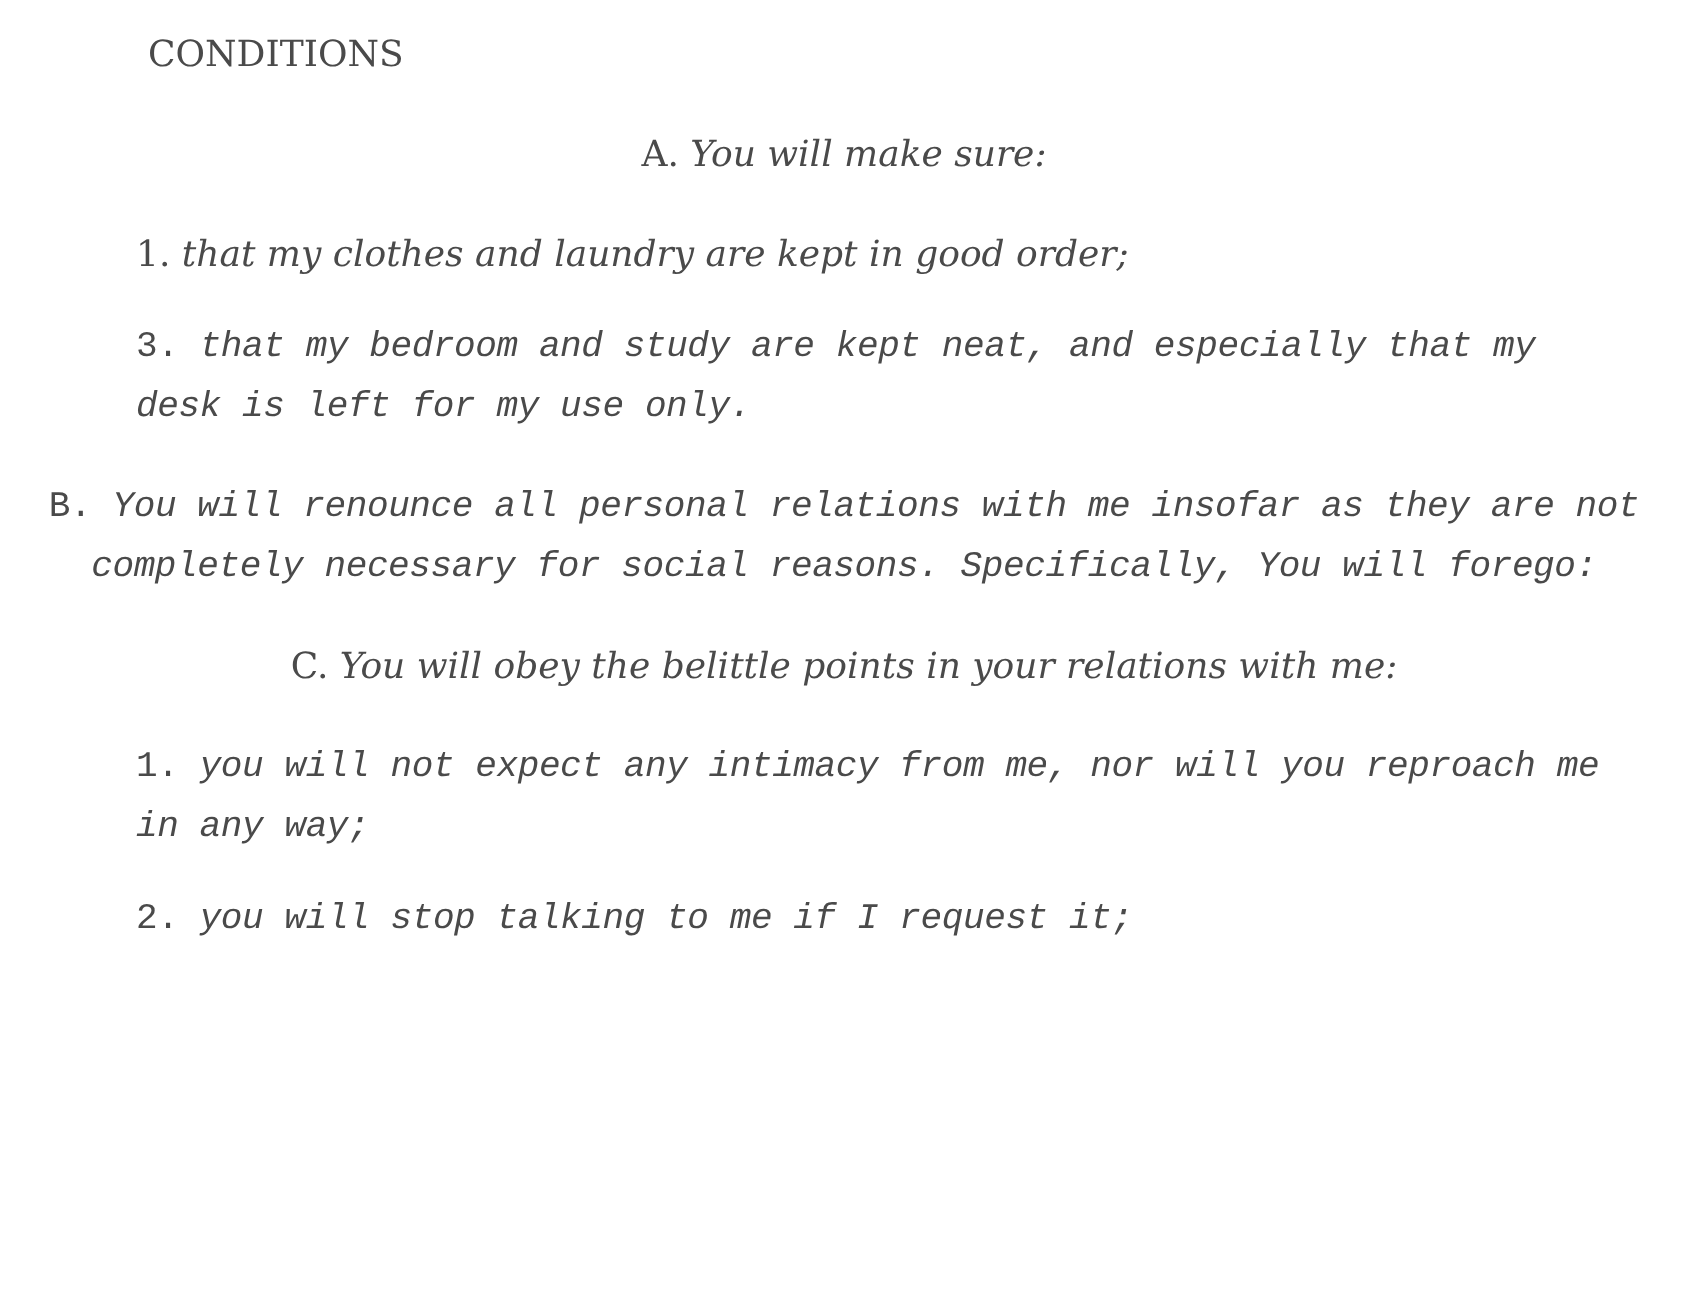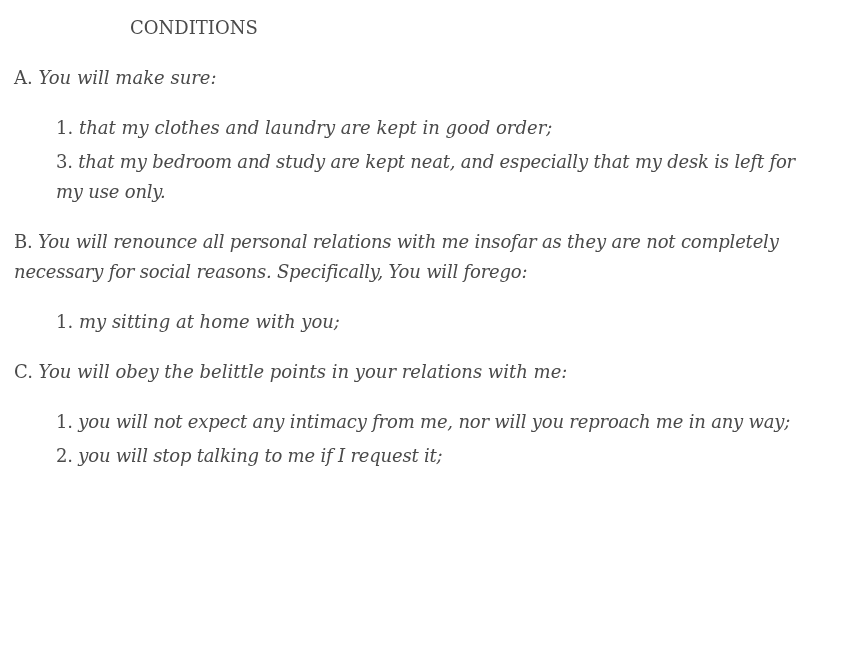--- a/index.html
+++ b/index.html
@@ -14,49 +14,50 @@
       font-family: "DejaVu Serif", "Liberation Serif", serif;
       color: #4a4a4a;
       font-size: 18px;
       line-height: 30px;
     }
     .page {
       position: relative;
       padding: 13px 14px 0 14px;
     }
     .heading {
-      margin: 0 0 20px 116px;
+      margin: 0 0 20px 60px;
       font-style: normal;
       font-weight: normal;
       font-size: 18px;
       line-height: 30px;
       letter-spacing: 0;
     }
     .para {
       margin: 0 0 20px 0;
       white-space: normal;
+      text-align: center;
     }
     .label {
       font-style: normal;
     }
     .txt {
       font-style: italic;
     }
     .list {
       list-style: none;
       margin: 0 0 20px 0;
       padding: 0 0 0 38px;
     }
     .list li {
-      margin: 4px;
+      margin: 16px;
     }
     .num {
       font-style: normal;
     }
-    .tight { letter-spacing: -0.2px; }
+    .tight { letter-spacing: -0.2px; font-family: Liberation Mono, monospace; }
   </style>
 </head>
 <body>
 
 <div class="page">
   <h2 class="heading">CONDITIONS</h2>
 
   <p class="para">
     <span class="label">A.</span>
     <span class="txt">You will make sure:</span>
@@ -70,24 +71,20 @@
       <span class="num">3.</span>
       <span class="txt">that my bedroom and study are kept neat, and especially that my desk is left for my use only.</span>
     </li>
   </ul>
 
   <p class="para tight">
     <span class="label">B.</span>
     <span class="txt">You will renounce all personal relations with me insofar as they are not completely necessary for social reasons. Specifically, You will forego:</span>
   </p>
   <ul class="list">
-    <li>
-      <span class="num">1.</span>
-      <span class="txt">my sitting at home with you;</span>
-    </li>
   </ul>
 
   <p class="para">
     <span class="label">C.</span>
     <span class="txt">You will obey the belittle points in your relations with me:</span>
   </p>
   <ul class="list tight">
     <li>
       <span class="num">1.</span>
       <span class="txt">you will not expect any intimacy from me, nor will you reproach me in any way;</span>

